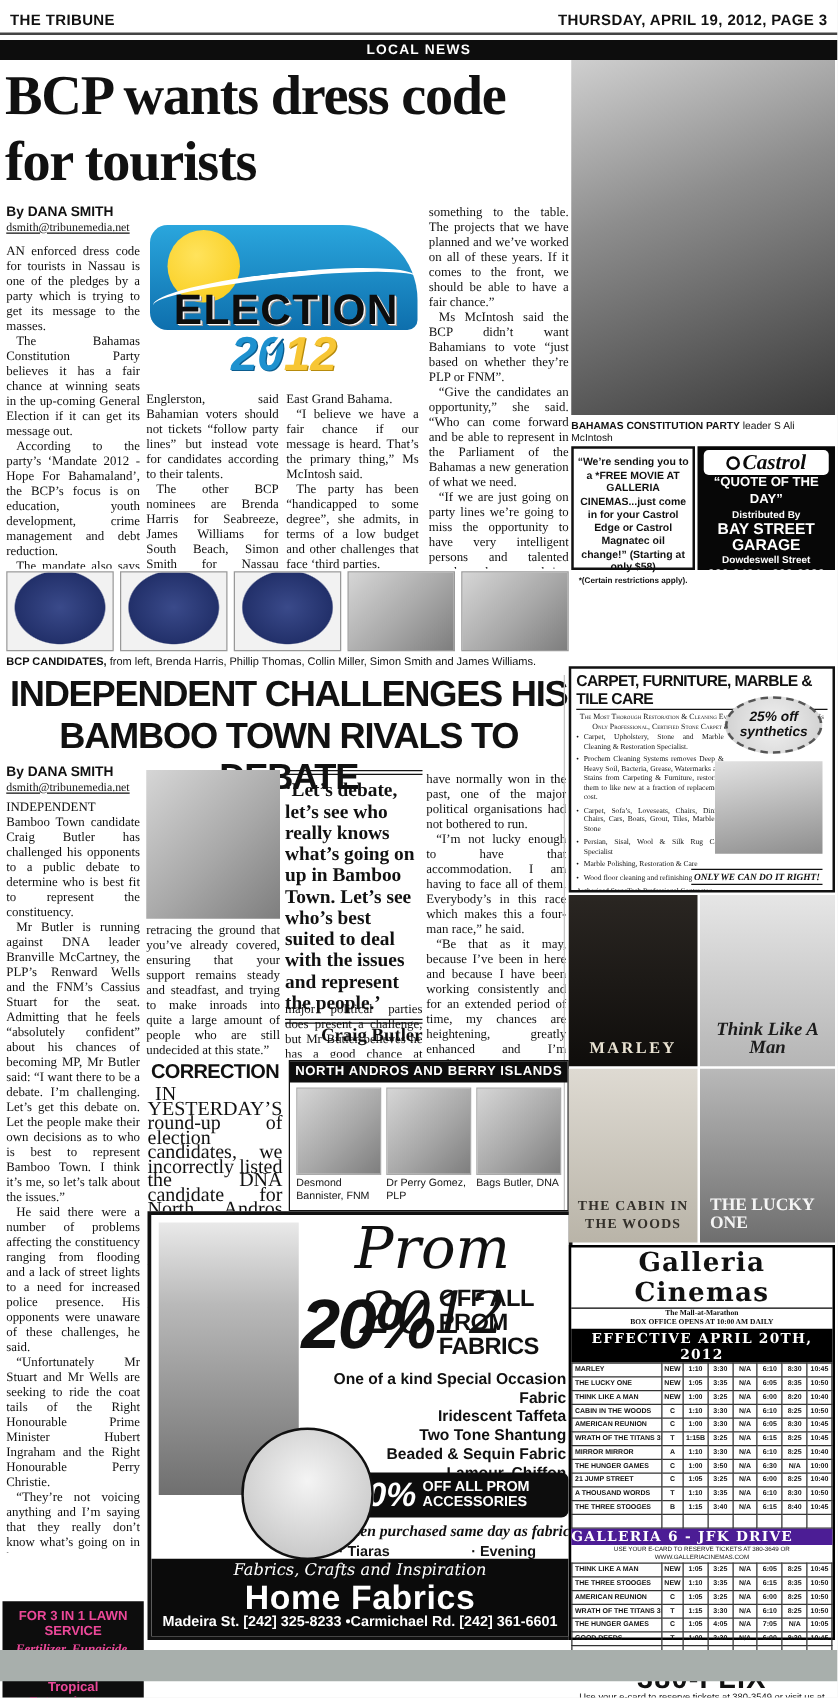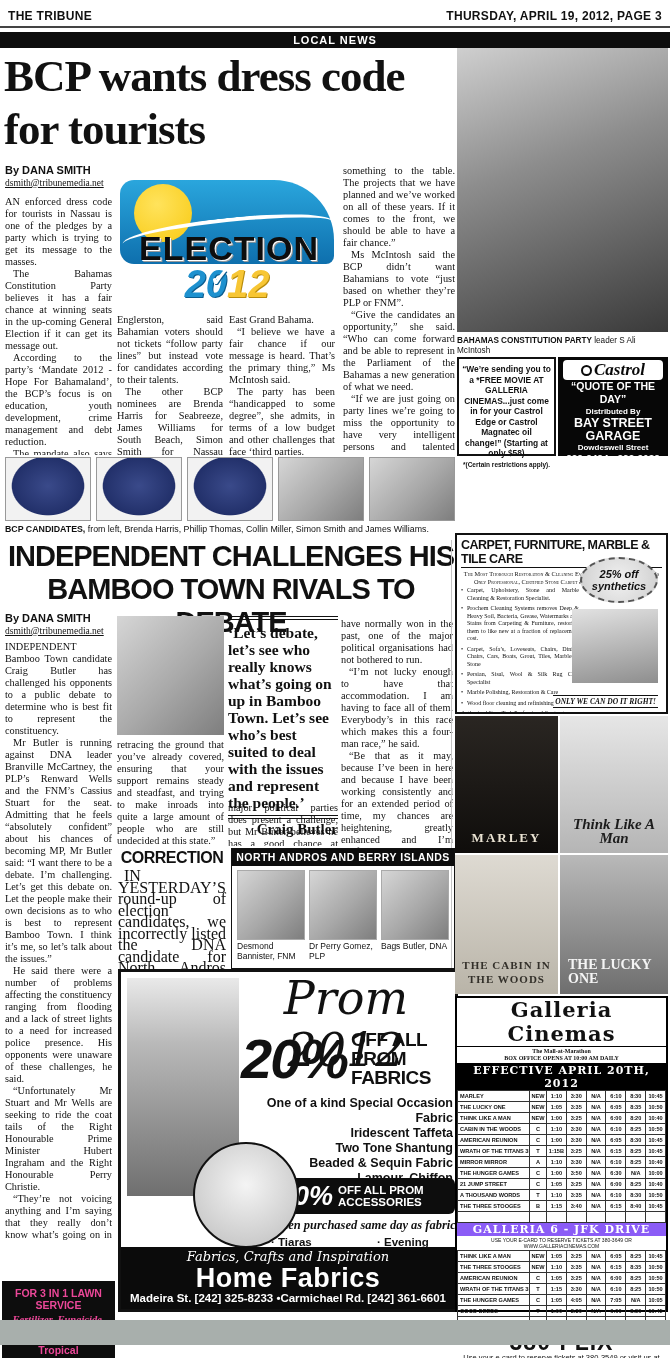--- a/index.html
+++ b/index.html
@@ -126,21 +126,21 @@
 .p2{background:linear-gradient(180deg,#dedad2,#b9b4a8)} .p2 span{color:#33302a;font-size:11px;letter-spacing:1px}
 .p3{background:linear-gradient(180deg,#b9b9b9,#6e6e6e)} .p3 span{color:#f4f4f4;text-align:left;left:8px;font-size:14px}
 
 .cinema{left:455px;top:996px;width:213px;height:316px;border:2px solid #000;background:#fff}
 .cinema .name{text-align:center;font:bold 21px/24px "DejaVu Serif",serif;letter-spacing:1px}
 .cinema .sub{text-align:center;font:bold 6px/7px "Liberation Serif",serif;border-top:1px solid #000;border-bottom:1px solid #000;padding:1px 0}
 .cinema .eff{background:#000;color:#fff;text-align:center;font:bold 11px/13px "DejaVu Serif",serif;letter-spacing:1px}
 .cinema table{width:100%;border-collapse:collapse;table-layout:fixed}
 .cinema td{border:1px solid #333;font:bold 5.6px/10px "Liberation Sans",sans-serif;text-align:center;overflow:hidden;white-space:nowrap}
 .cinema td:first-child{text-align:left;padding-left:2px}
-.cinema .jfk{background:#8b5cf6;color:#fff;text-align:center;font:bold 11px/13px "DejaVu Serif",serif;letter-spacing:1px}
+.cinema .jfk{background:#4c1d95;color:#fff;font:bold 11px/13px "DejaVu Serif",serif;letter-spacing:1px}
 .cinema .note{font:5px/6px "Liberation Sans",sans-serif;text-align:center;padding:1px 0}
 .cinema .flix{text-align:center;font:bold 23px/24px "Liberation Sans",sans-serif;letter-spacing:1px;margin-top:2px}
 .cinema .fnote{text-align:center;font:7.5px/8.5px "Liberation Sans",sans-serif}
 
 .botbar{left:0;top:1320px;width:670px;height:25px;background:#a8afac}
 </style>
 </head>
 <body>
 
 <div id="page">

